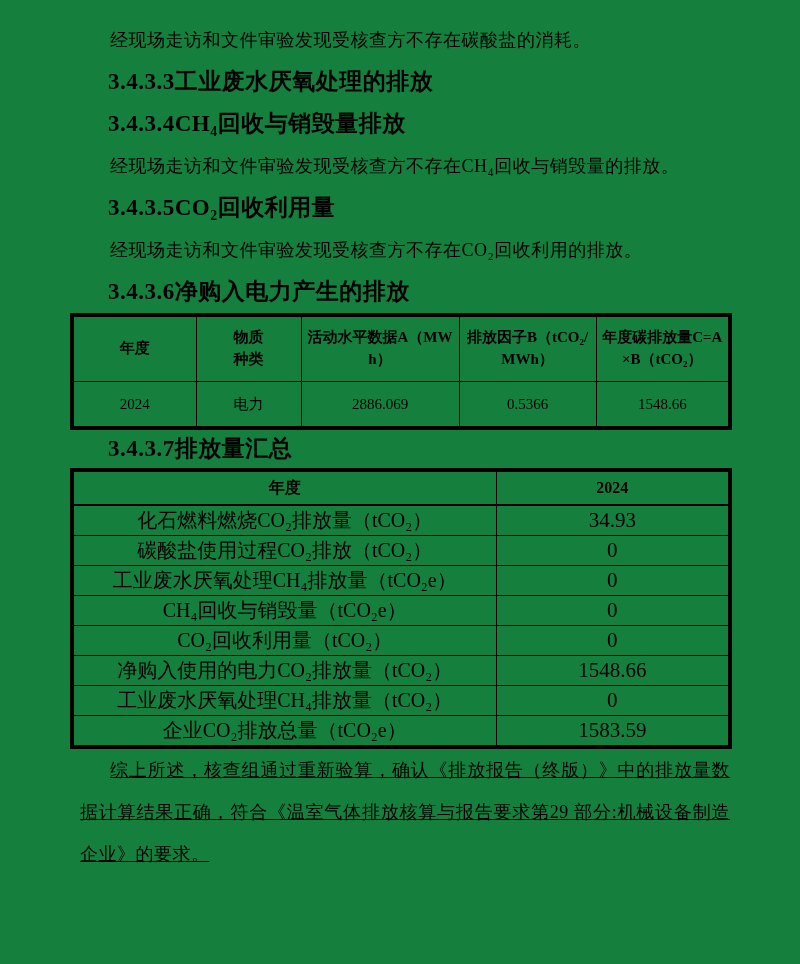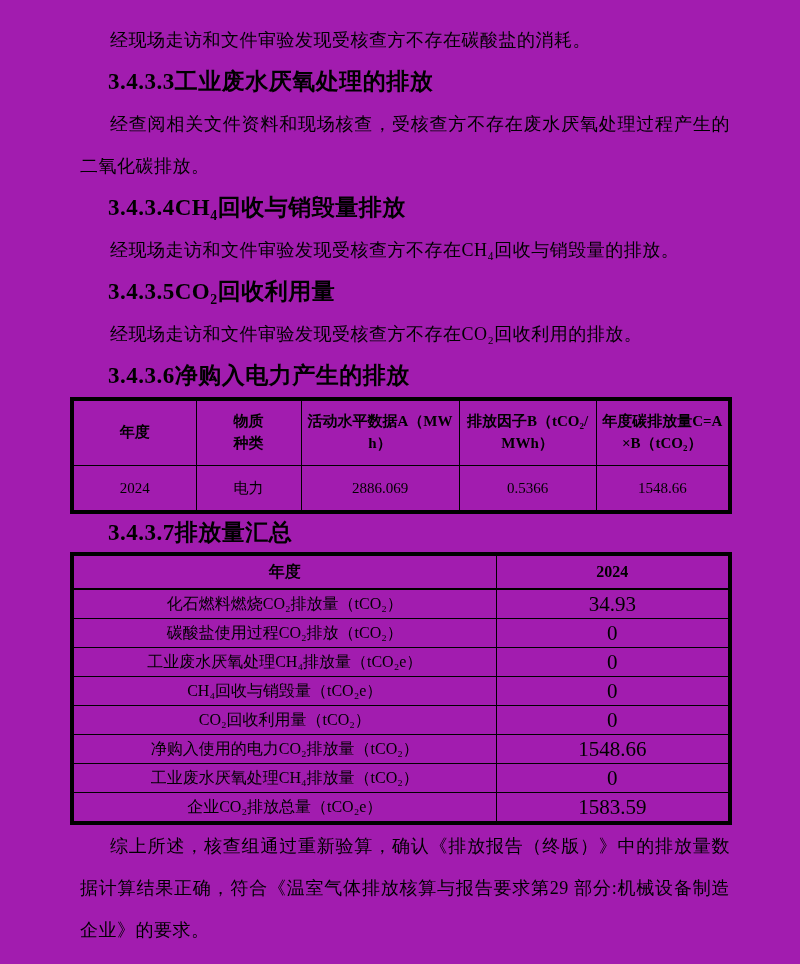--- a/index.html
+++ b/index.html
@@ -2,21 +2,21 @@
 <html><head>
 <meta charset="utf-8">
 <style>
   html,body { margin:0; padding:0; background:#ffffff; }
   .page {
     position: relative;
     width: 800px;
     height: 964px;
     box-sizing: border-box;
     padding: 19px 70px 0 80px;
-    background: #a21caf;
+    background: #15803d;
     color: #000000;
     font-family: "Liberation Serif", "DejaVu Serif", serif;
     overflow: hidden;
   }
   p.para {
     margin: 0;
     font-size: 18px;
     line-height: 42px;
     text-align: justify;
     text-indent: 30px;
@@ -50,34 +50,33 @@
     font-size: 15px;
     font-weight: bold;
     height: 62px;
     line-height: 1.45;
     word-break: break-all;
   }
   .t1 td { font-size: 15px; height: 42px; }
   .t1 .prewrap { white-space: pre-line; }
   
   .t2 th { font-size: 16px; font-weight: bold; height: 30px; }
-  .t2 td { font-size: 16px; height: 26px; }
+  .t2 td { font-size: 20px; height: 26px; }
   .t2 thead th { border-bottom: 2px solid #000; }
   .t2 td.num { font-size: 21px; }
-  .conclusion { margin-top: 6px; }
+  .conclusion { margin-top: 6px; text-decoration: underline; }
 </style>
 </head>
 <body>
 
 <div class="page">
 
   <p class="para">经现场走访和文件审验发现受核查方不存在碳酸盐的消耗。</p>
 
   <h3 class="hd">3.4.3.3工业废水厌氧处理的排放</h3>
-  <p class="para">经查阅相关文件资料和现场核查，受核查方不存在废水厌氧处理过程产生的二氧化碳排放。</p>
 
   <h3 class="hd">3.4.3.4CH₄回收与销毁量排放</h3>
   <p class="para">经现场走访和文件审验发现受核查方不存在CH₄回收与销毁量的排放。</p>
 
   <h3 class="hd">3.4.3.5CO₂回收利用量</h3>
   <p class="para">经现场走访和文件审验发现受核查方不存在CO₂回收利用的排放。</p>
 
   <h3 class="hd">3.4.3.6净购入电力产生的排放</h3>
 
   <table class="doc-table t1">

